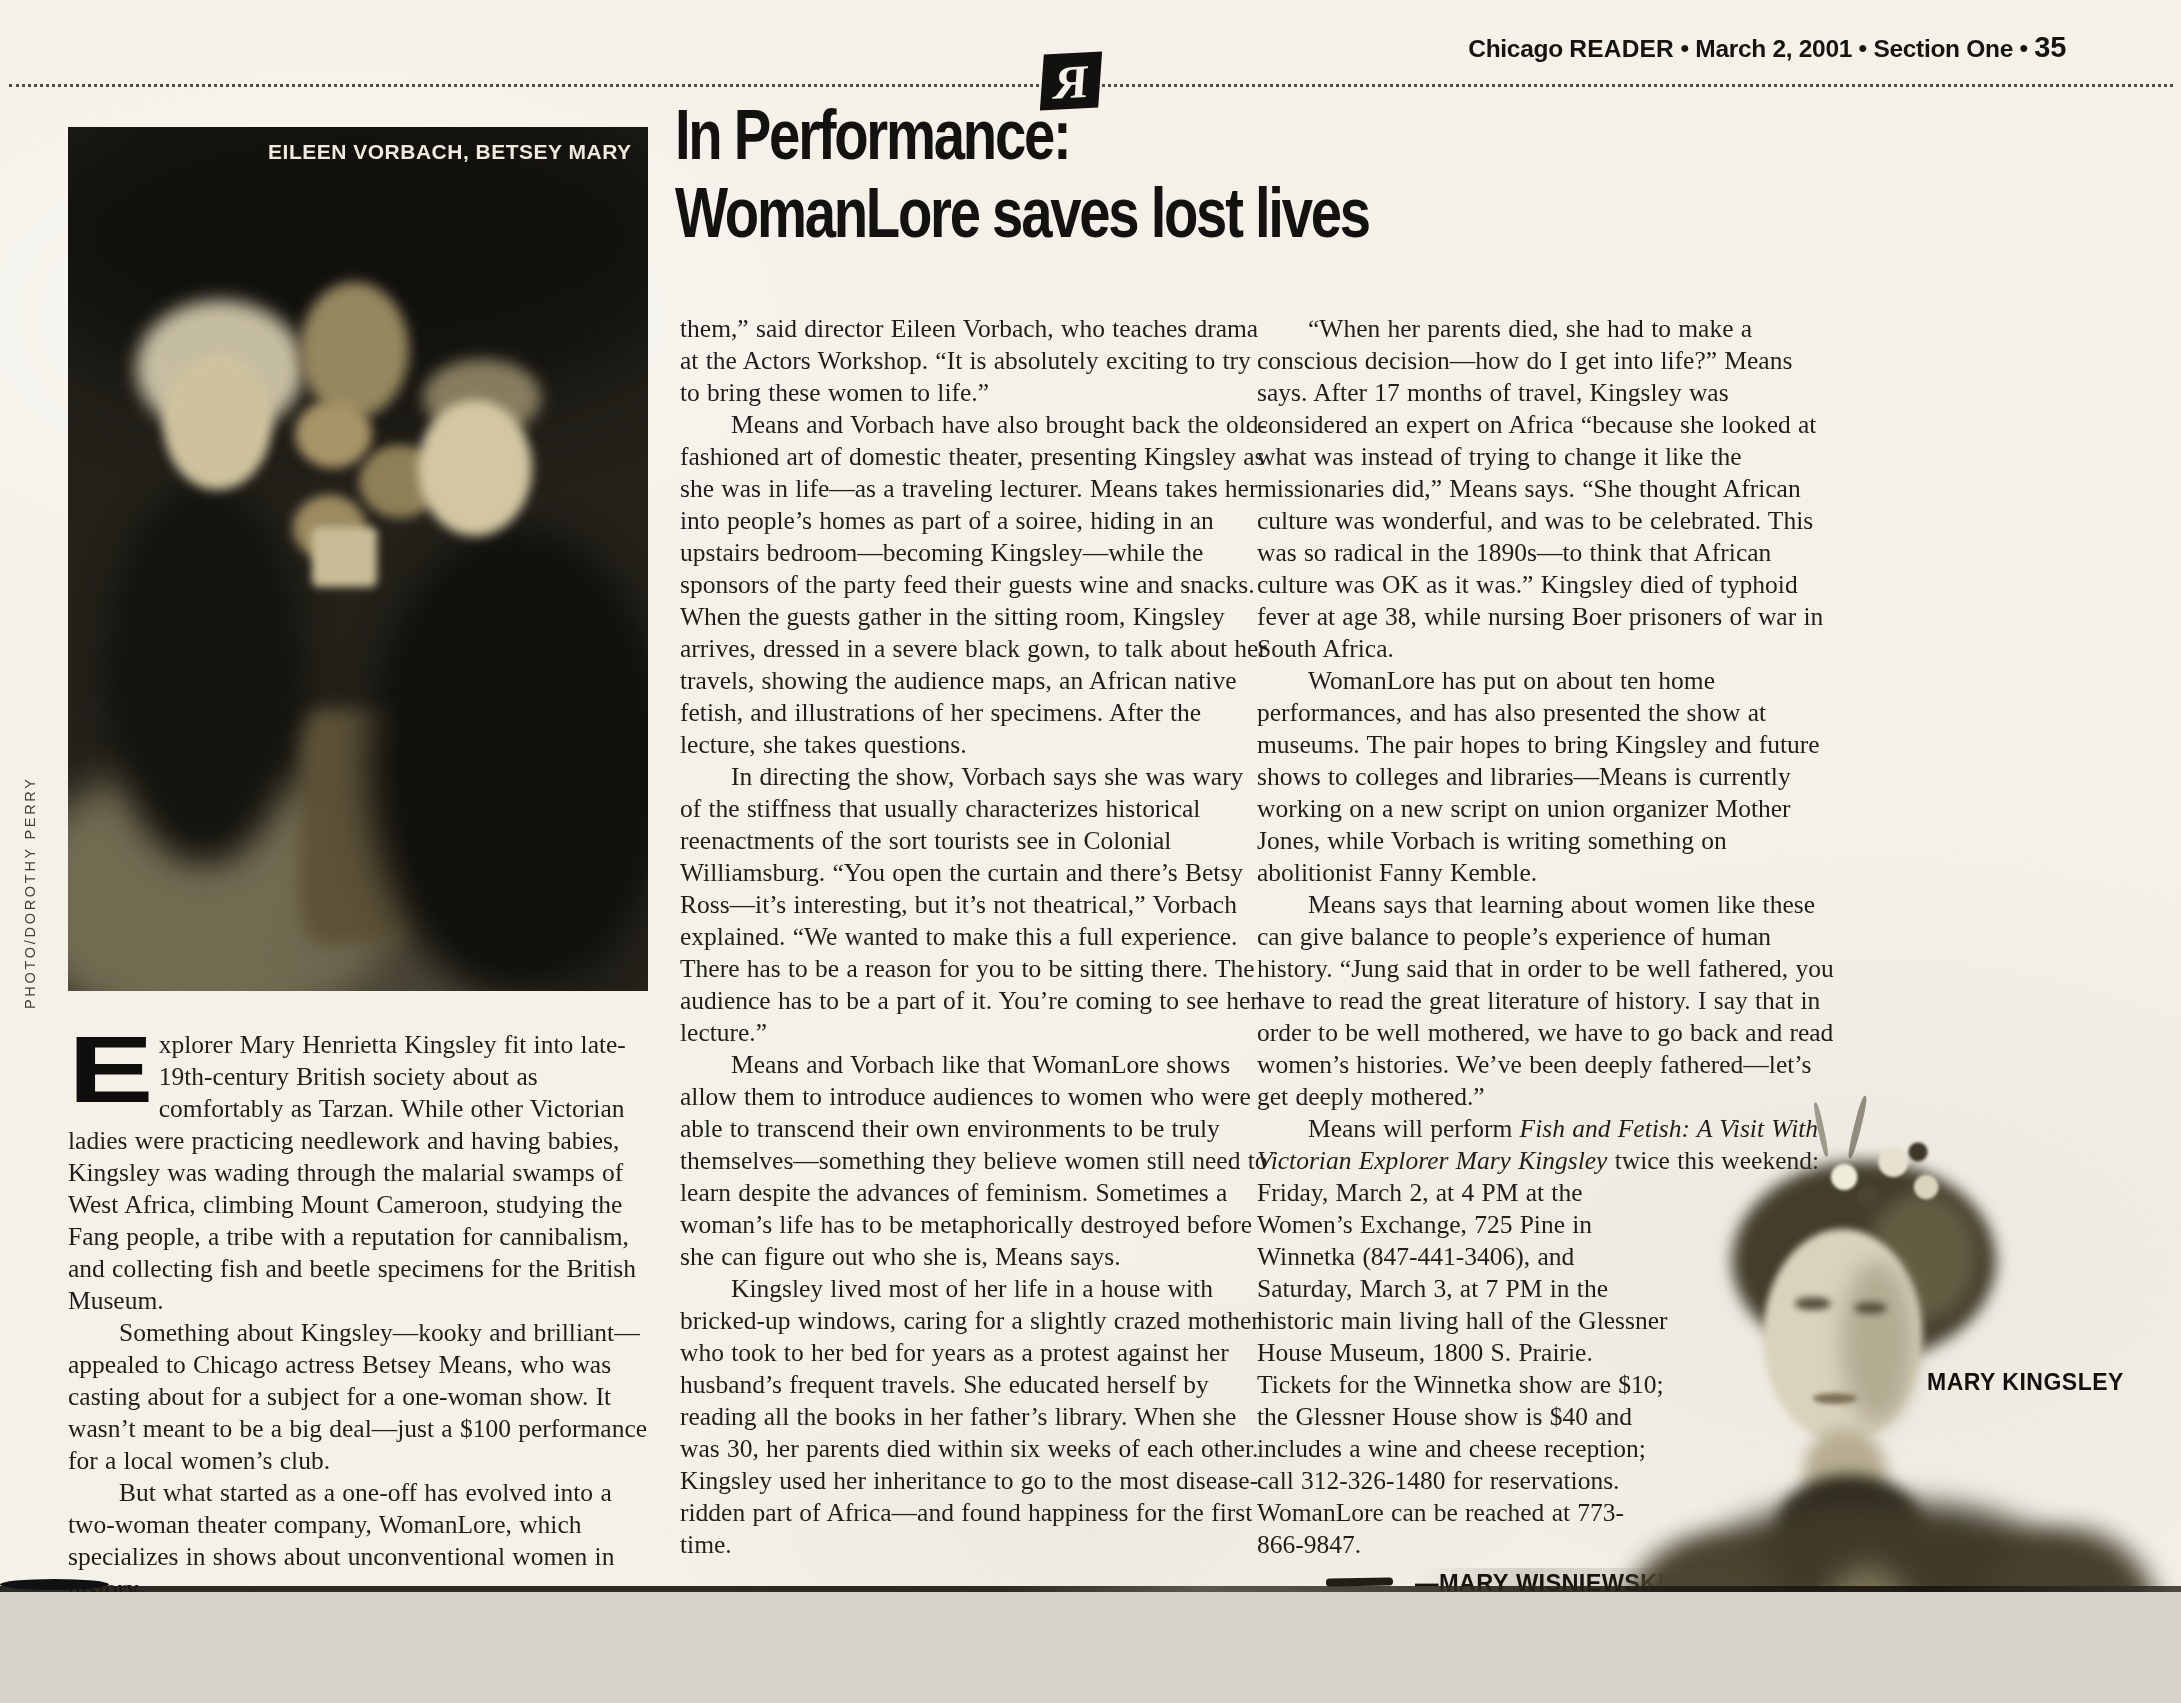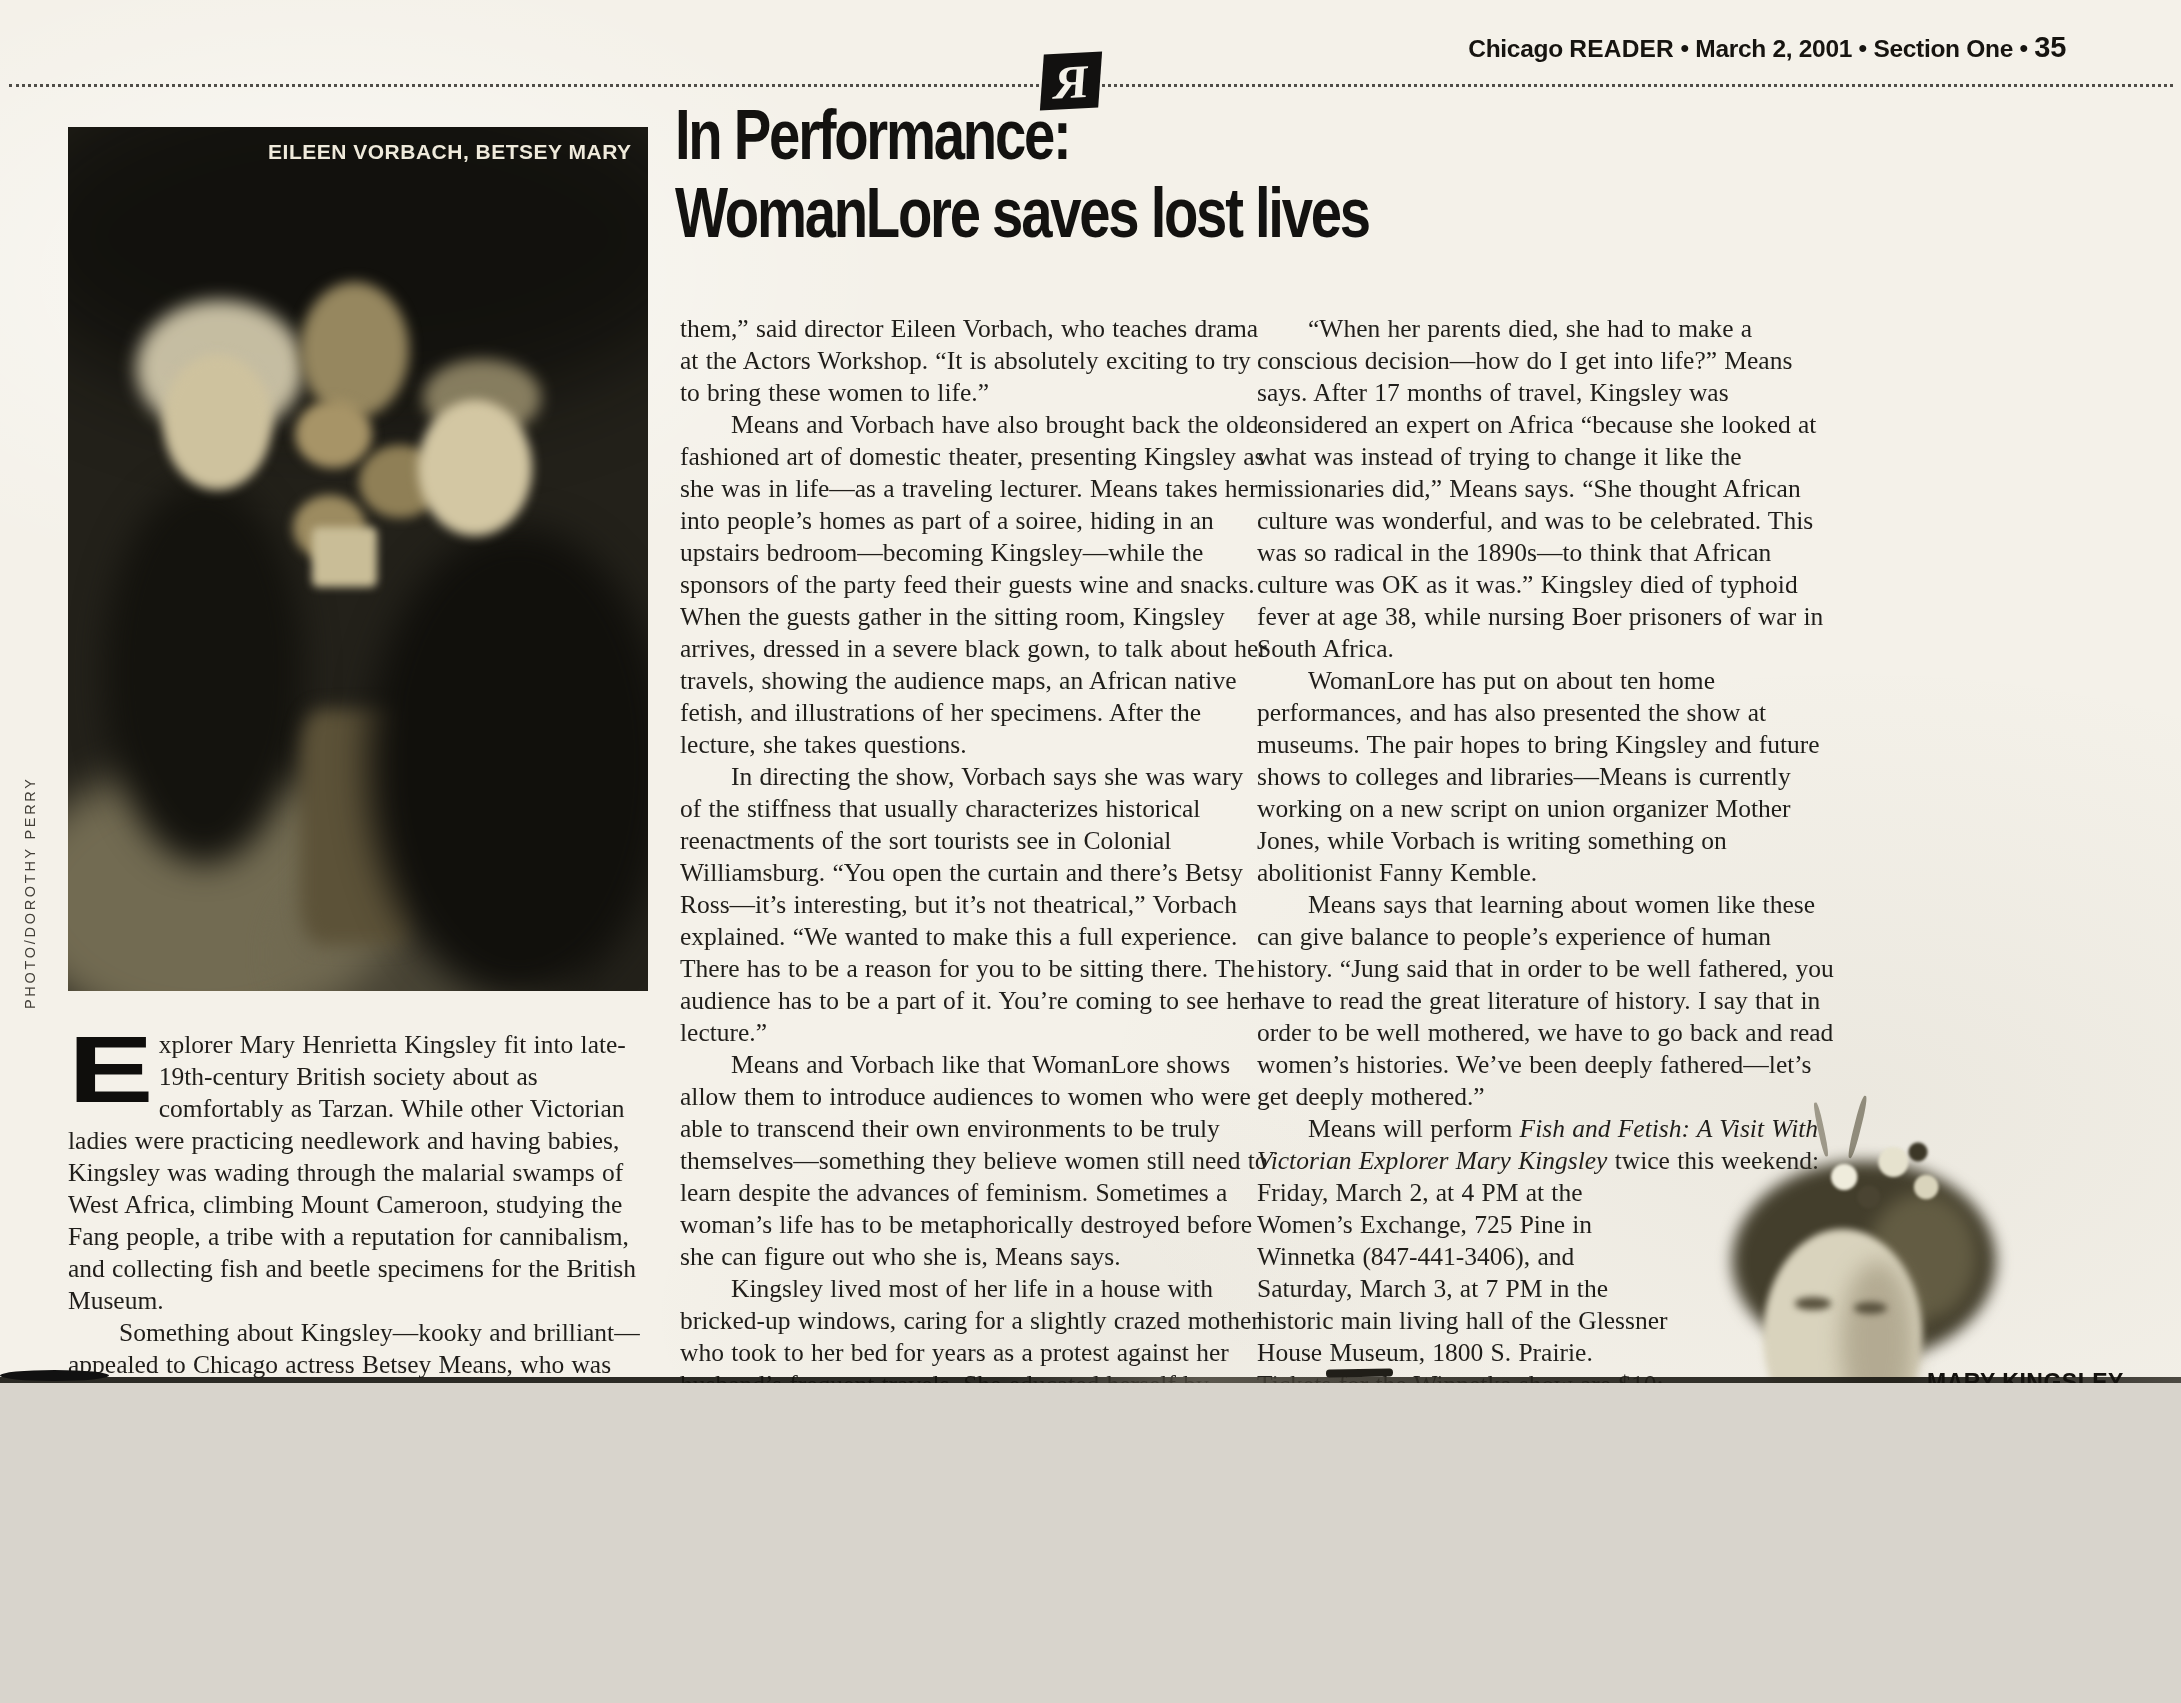--- a/index.html
+++ b/index.html
@@ -1,17 +1,17 @@
 <!DOCTYPE html>
 <html style="font-size:14.5px"><head>
 <meta charset="utf-8">
 <style>
   html,body{margin:0;padding:0;background:#d8d4cc;}
   .page{
-    position:relative;width:2182px;height:1383px;overflow:hidden;
+    position:relative;width:2182px;height:1592px;overflow:hidden;
     background:#f4f1e9;
     background-image:
       radial-gradient(ellipse 818px 455px at 15% 20%, rgba(255,255,255,.5) 0%, rgba(255,255,255,0) 70%),
       radial-gradient(ellipse 1091px 636px at 85% 80%, rgba(120,112,90,.07) 0%, rgba(120,112,90,0) 70%),
       radial-gradient(ellipse 636px 364px at 50% 95%, rgba(110,100,80,.06) 0%, rgba(110,100,80,0) 70%);
     font-family:"Liberation Serif", serif;color:#1f1d19;
   }
   
   .masthead{
     position:absolute;top:31px;right:116px;white-space:nowrap;

